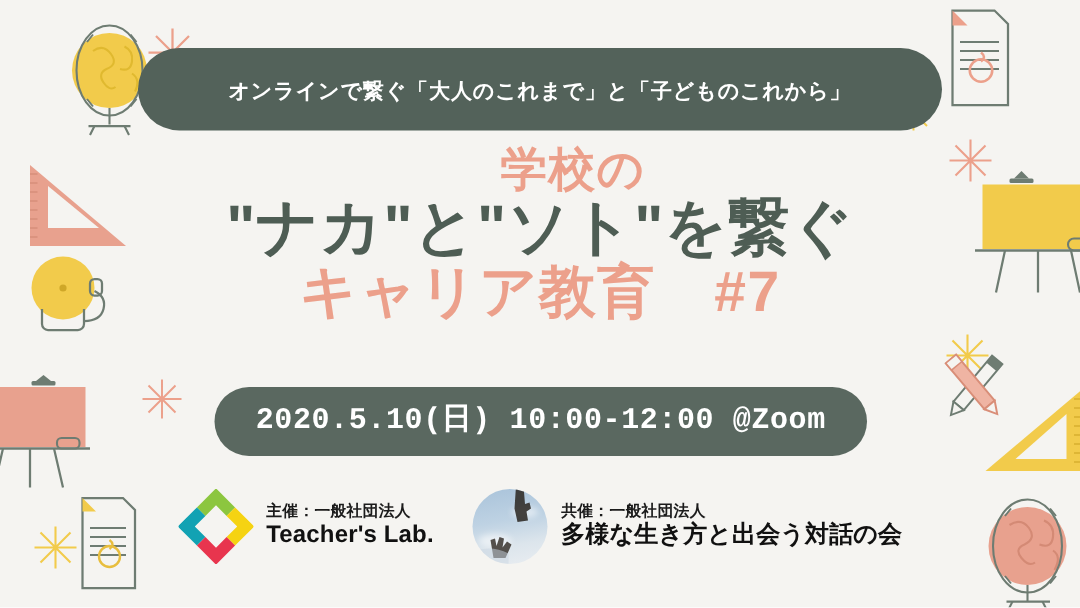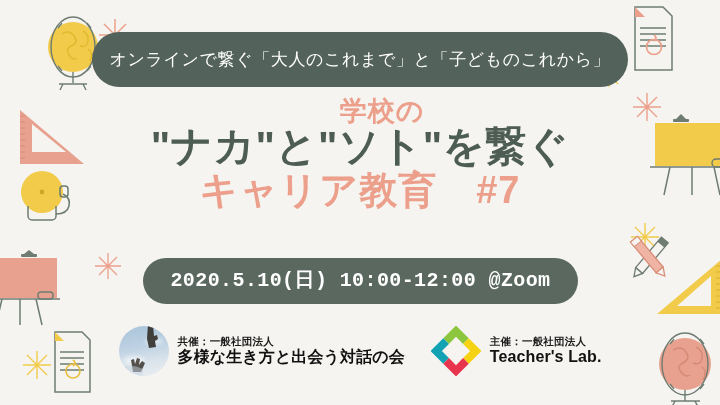--- a/index.html
+++ b/index.html
@@ -34,22 +34,22 @@
     height: 55px;
     border-radius: 28px;
     background: #53625A;
     display: flex;
     align-items: center;
     justify-content: center;
     z-index: 20;
   }
   .top-pill-text {
     color: #FFFFFF;
-    font-size: 17px;
-    font-weight: 400;
+    font-size: 14px;
+    font-weight: 700;
     letter-spacing: 0.6px;
     white-space: nowrap;
     line-height: 1;
   }
 
   
   .title-block {
     position: absolute;
     left: 0;
     top: 96px;
@@ -58,21 +58,21 @@
     z-index: 20;
   }
   .title-line {
     font-weight: 800;
     line-height: 1.12;
     letter-spacing: 1px;
     white-space: nowrap;
   }
   .title-line.l1 {
     color: #ECA08B;
-    font-size: 27px;
+    font-size: 31px;
     padding-left: 44px;
   }
   .title-line.l2 {
     color: #4E5D54;
     font-size: 41px;
     letter-spacing: 0.5px;
     margin-top: -2px;
   }
   .title-line.l3 {
     color: #ECA08B;
@@ -342,51 +342,51 @@
     <div class="title-line l1">学校の</div>
     <div class="title-line l2">"ナカ"と"ソト"を繋ぐ</div>
     <div class="title-line l3">キャリア教育　#7</div>
   </div>
 
   <div class="date-pill">
     <span class="date-pill-text">2020.5.10(日) 10:00-12:00 @Zoom</span>
   </div>
 
   <div class="footer">
+
+    <div class="org">
+      <div class="org-mark">
+        <svg width="50" height="50" viewBox="0 0 50 50">
+          <g transform="rotate(45 25 25)">
+            <path d="M7 7 h18 v8 h-10 v10 h-8 Z" fill="#8CC63F"></path>
+            <path d="M25 7 h18 v18 h-8 v-10 h-10 Z" fill="#F5D312"></path>
+            <path d="M7 25 h8 v10 h10 v8 h-18 Z" fill="#12A2B3"></path>
+            <path d="M35 25 h8 v18 h-18 v-8 h10 Z" fill="#E8354E"></path>
+          </g>
+        </svg>
+      </div>
+      <div class="org-text">
+        <div class="org-kicker">主催：一般社団法人</div>
+        <div class="org-name">Teacher's Lab.</div>
+      </div>
+    </div>
 
     <div class="org">
       <div class="org-mark">
         <div class="photo-circle">
           <div class="cloud" style="left:4px; top:30px; width:22px; height:9px;"></div>
           <div class="cloud" style="left:26px; top:12px; width:18px; height:7px;"></div>
           <svg viewBox="0 0 50 50" width="50" height="50">
             <path d="M29 -2 l5 0 l1 12 l3 -1 l1 4 l-3 2 l1 6 l-7 1 l-2 -9 Z" fill="#2E2A26" opacity="0.88"></path>
             <path d="M14 46 l-2 -12 l3 -1 l1 5 l2 -6 l3 1 l-1 6 l3 -4 l3 2 l-4 9 Z" fill="#3A342E" opacity="0.85"></path>
             <path d="M0 42 q12 -5 24 1 l0 9 h-24 Z" fill="#C9D6E2" opacity="0.5"></path>
           </svg>
         </div>
       </div>
       <div class="org-text">
         <div class="org-kicker">共催：一般社団法人</div>
         <div class="org-name">多様な生き方と出会う対話の会</div>
       </div>
     </div>
 
-    <div class="org">
-      <div class="org-mark">
-        <svg width="50" height="50" viewBox="0 0 50 50">
-          <g transform="rotate(45 25 25)">
-            <path d="M7 7 h18 v8 h-10 v10 h-8 Z" fill="#8CC63F"></path>
-            <path d="M25 7 h18 v18 h-8 v-10 h-10 Z" fill="#F5D312"></path>
-            <path d="M7 25 h8 v10 h10 v8 h-18 Z" fill="#12A2B3"></path>
-            <path d="M35 25 h8 v18 h-18 v-8 h10 Z" fill="#E8354E"></path>
-          </g>
-        </svg>
-      </div>
-      <div class="org-text">
-        <div class="org-kicker">主催：一般社団法人</div>
-        <div class="org-name">Teacher's Lab.</div>
-      </div>
-    </div>
-
   </div>
 
 </div>
 
 </body></html>

